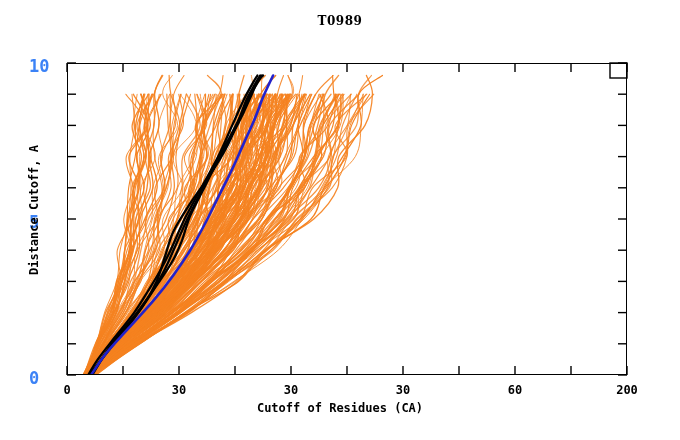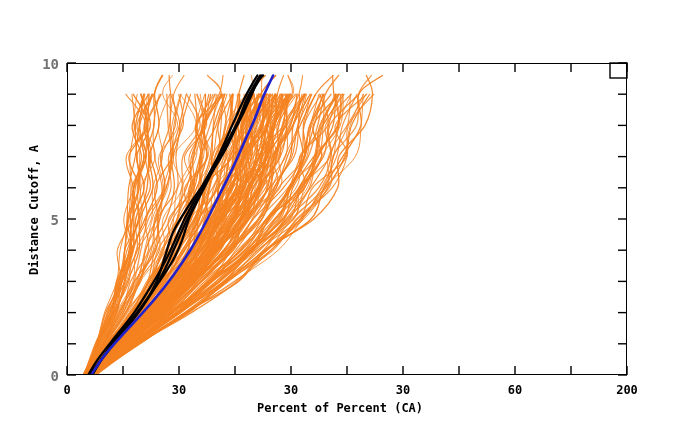--- a/index.html
+++ b/index.html
@@ -14,36 +14,37 @@
   }
 
   #plot-area{position:absolute;left:67px;top:63px;width:560px;height:312px;}
   #plot-frame{position:absolute;left:0;top:0;width:100%;height:100%;
     border:1.6px solid #000;box-sizing:border-box;background:transparent;}
   #curves-svg{position:absolute;left:0;top:0;width:560px;height:312px;}
   #axes-svg{position:absolute;left:0;top:0;width:680px;height:440px;pointer-events:none;}
 
   .tick-label-x{position:absolute;font-size:12px;font-weight:bold;color:#000;
     text-align:center;width:60px;font-family:"DejaVu Sans Mono","Liberation Mono",monospace;}
-  .tick-label-y{position:absolute;font-size:14px;font-weight:bold;color:#737373;
-    text-align:right;width:30px;font-family:"DejaVu Sans Mono","Liberation Mono",monospace;}
+  .tick-label-y{position:absolute;font-size:17px;font-weight:bold;color:#3b82f6;
+    width:30px;font-family:"DejaVu Sans Mono","Liberation Mono",monospace;}
 
   #xlabel{position:absolute;left:0;top:401px;width:680px;text-align:center;
     font-size:12px;font-weight:bold;color:#000;
     font-family:"DejaVu Sans Mono","Liberation Mono",monospace;}
   #ylabel{position:absolute;left:-86px;top:203px;width:240px;text-align:center;
     font-size:12px;font-weight:bold;color:#000;
     transform:rotate(-90deg);transform-origin:center center;
     font-family:"DejaVu Sans Mono","Liberation Mono",monospace;}
 </style>
 </head>
 <body>
 
 <div id="root">
 
+  <div id="chart-title">T0989</div>
 
   <div id="plot-area">
     <svg id="curves-svg" viewBox="0 0 560 312" preserveAspectRatio="none">
         <defs>
           <clipPath id="plotclip">
             <rect x="0" y="0" width="560" height="312"></rect>
           </clipPath>
         </defs>
         <g clip-path="url(#plotclip)">
           <path d="M 16.32 312.00 C 19.09 306.80, 26.53 291.20, 32.91 280.80 C 39.30 270.40, 49.51 260.00, 54.63 249.60 C 59.75 239.20, 59.15 228.80, 63.62 218.40 C 68.08 208.00, 78.89 197.60, 81.41 187.20 C 83.92 176.80, 76.07 166.40, 78.70 156.00 C 81.33 145.60, 94.71 135.20, 97.18 124.80 C 99.65 114.40, 92.62 104.00, 93.52 93.60 C 94.41 83.20, 100.93 72.80, 102.54 62.40 C 104.15 52.00, 103.07 36.40, 103.17 31.20" fill="none" stroke="#F58220" stroke-width="1.21" stroke-opacity="0.85" stroke-linecap="round"></path>
@@ -321,16 +322,16 @@
       <div class="tick-label-x" style="left: 373px; top: 383px;">30</div>
       <div class="tick-label-x" style="left: 485px; top: 383px;">60</div>
       <div class="tick-label-x" style="left: 597px; top: 383px;">200</div>
     </div>
   <div id="ytick-labels">
       <div class="tick-label-y" style="left: 29px; top: 368px;">0</div>
       <div class="tick-label-y" style="left: 29px; top: 212px;">5</div>
       <div class="tick-label-y" style="left: 29px; top: 56px;">10</div>
     </div>
 
-  <div id="xlabel">Percent of Percent (CA)</div>
+  <div id="xlabel">Cutoff of Residues (CA)</div>
   <div id="ylabel">Distance Cutoff, A</div>
 
 </div>
 
 </body></html>

